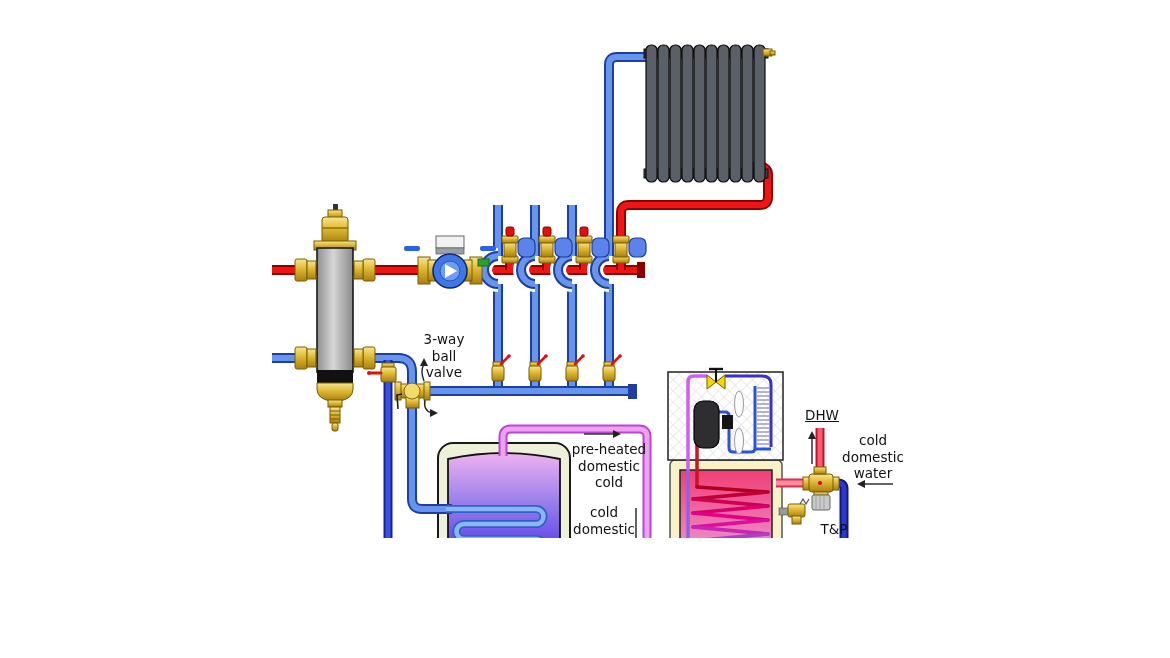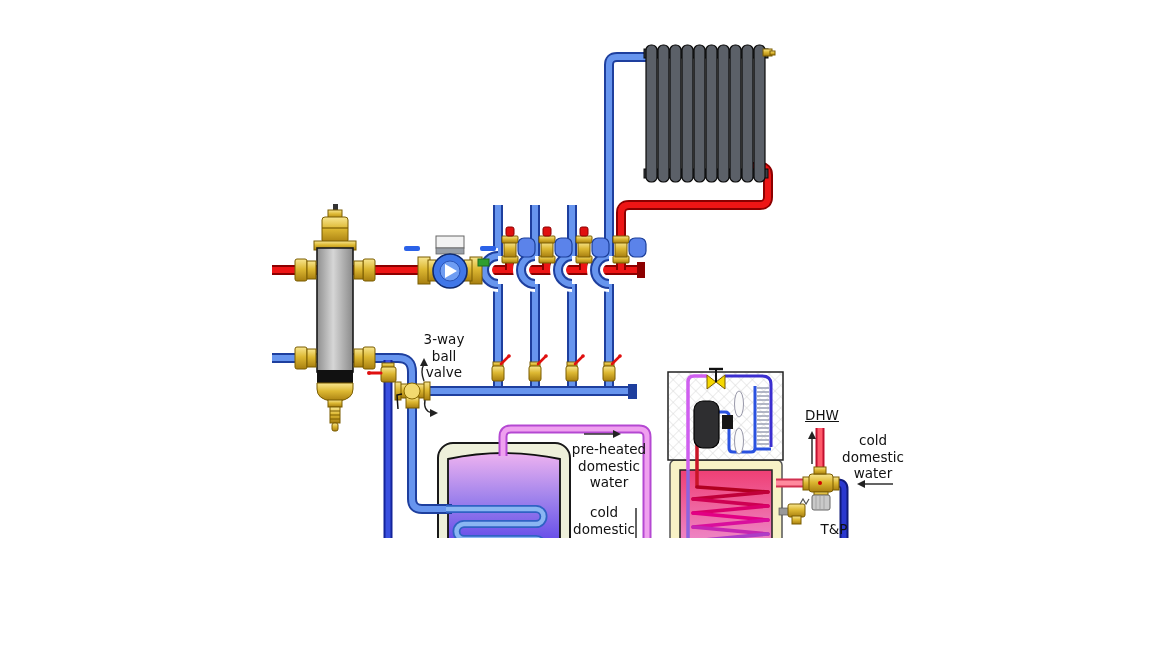--- a/index.html
+++ b/index.html
@@ -385,21 +385,21 @@
   <line class="arrow" x1="893" y1="484" x2="864" y2="484"></line>
   <polygon class="ahead" points="865,480 865,488 857,484"></polygon>
 </g>
 </svg>
 
 <div class="lbl" style="left:444px;top:331px;">3-way
 ball
 valve</div>
 <div class="lbl" style="left:609px;top:441px;">pre-heated
 domestic
-water</div>
+cold</div>
 <div class="lbl" style="left:604px;top:504px;">cold
 domestic
 water</div>
 <div class="lbl" style="left:822px;top:407px;text-decoration:underline;">DHW</div>
 <div class="lbl" style="left:873px;top:432px;">cold
 domestic
 water</div>
 <div class="lbl" style="left:834px;top:521px;">T&amp;P
 valve</div>
 </div>

